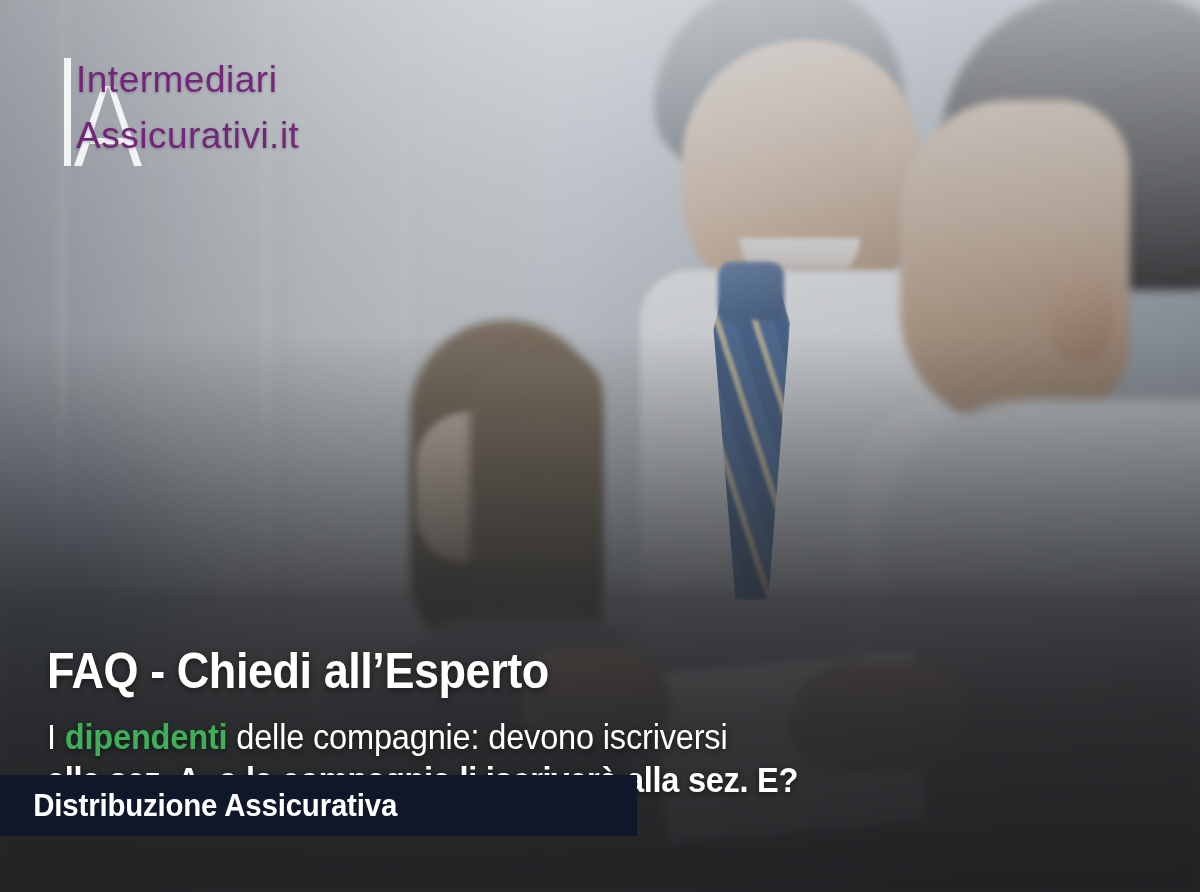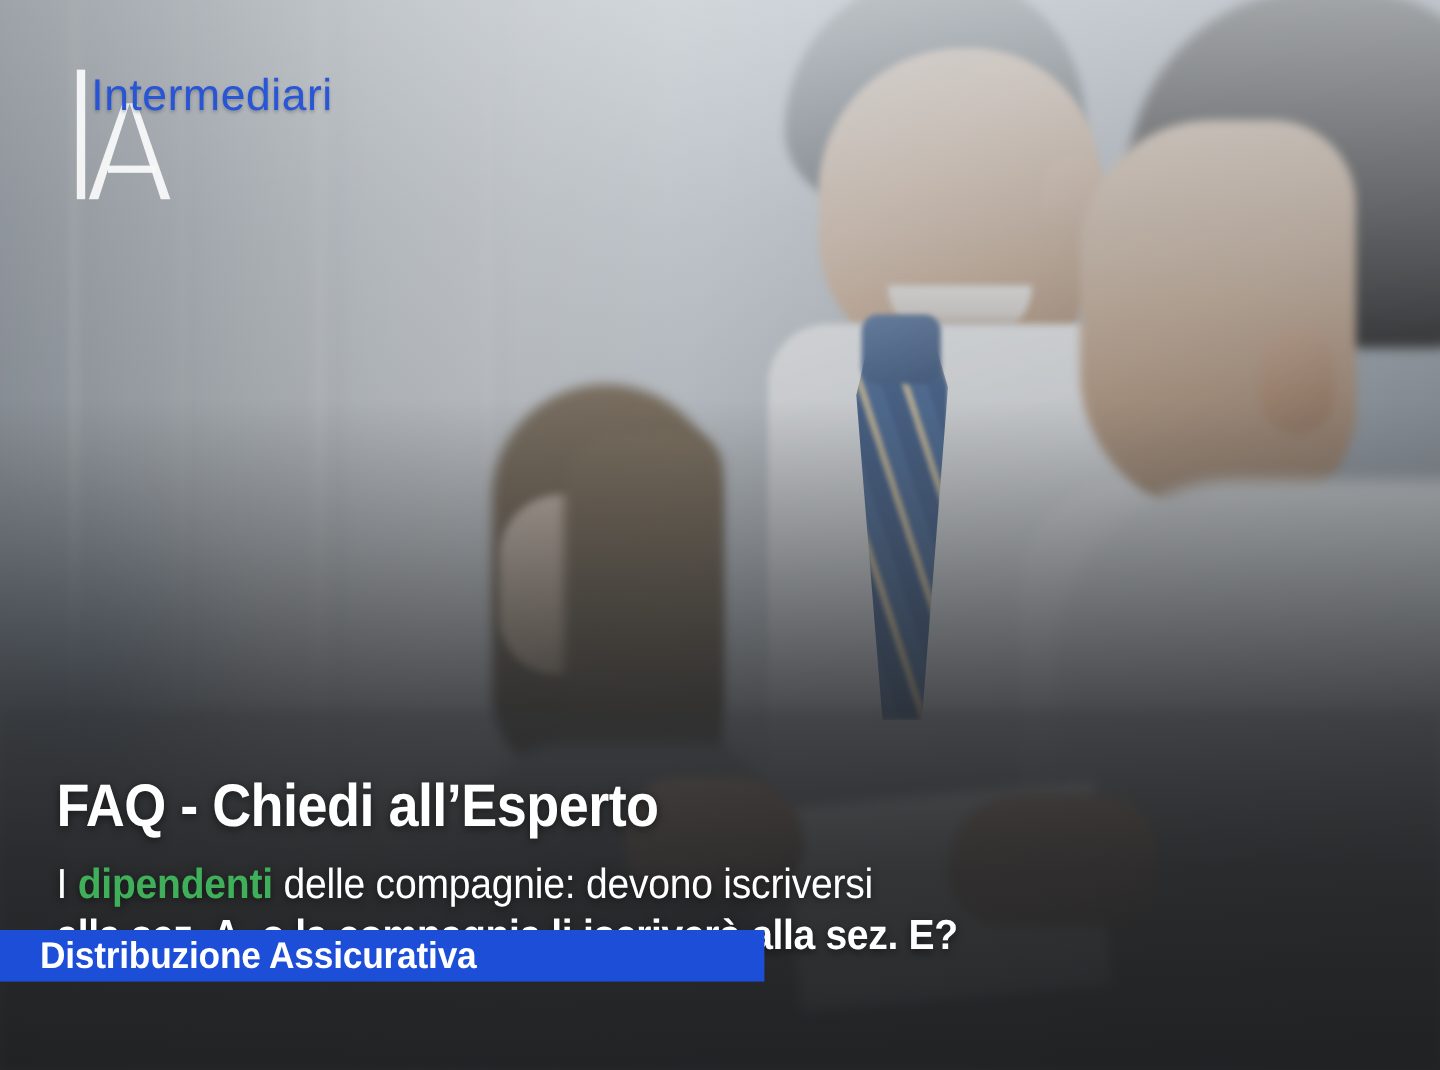--- a/index.html
+++ b/index.html
@@ -206,21 +206,21 @@
 
   
   .logo {
     position:absolute; left:58px; top:52px;
     width:330px; height:120px;
     opacity:.92;
   }
   .logo svg { display:block; width:330px; height:120px; }
   .logo-word {
     position:absolute; left:18px; top:0;
-    color:#1d4ed8;
+    color:#701a75;
     font-size:37px;
     font-weight:400;
     letter-spacing:.5px;
     line-height:56px;
     text-shadow:0 1px 3px rgba(40,44,48,.35);
     white-space:nowrap;
   }
   .logo-word .l2 { display:block; }
 
   
@@ -261,22 +261,22 @@
     transform:scaleX(.93);
     transform-origin:left center;
     text-shadow:0 2px 7px rgba(0,0,0,.55);
     white-space:nowrap;
     margin-bottom:38px;
   }
 
   
   .cat-bar {
     position:absolute; left:0; top:775px;
-    width:637px; height:43px;
-    background:#1d4ed8;
+    width:637px; height:61px;
+    background:#0f172a;
     display:flex; align-items:center;
   }
   .cat-label {
     color:#ffffff;
     font-size:31px;
     font-weight:bold;
     letter-spacing:-.2px;
     padding-left:35px;
     transform:scaleX(.95);
     transform-origin:left center;
@@ -337,20 +337,21 @@
     <svg viewBox="0 0 330 120" aria-hidden="true">
 
       <rect x="6" y="6" width="7" height="108" fill="#ffffff" opacity="0.95"></rect>
 
       <polygon points="16,114 44,34 50,34 24,114" fill="#ffffff" opacity="0.95"></polygon>
       <polygon points="50,34 56,34 84,114 76,114" fill="#ffffff" opacity="0.95"></polygon>
       <rect x="32" y="86" width="40" height="6" fill="#ffffff" opacity="0.95"></rect>
     </svg>
     <div class="logo-word">
       <span class="l1">Intermediari</span>
+      <span class="l2">Assicurativi.it</span>
     </div>
   </div>
 
   <div class="copy">
     <div class="headline">FAQ - Chiedi all’Esperto</div>
     <div class="sub1"><span>I </span><span class="hl">dipendenti</span><span> delle compagnie: devono iscriversi</span></div>
     <div class="sub2">alla sez. A, o la compagnia li iscriverà alla sez. E?</div>
   </div>
 
   <div class="cat-bar">

